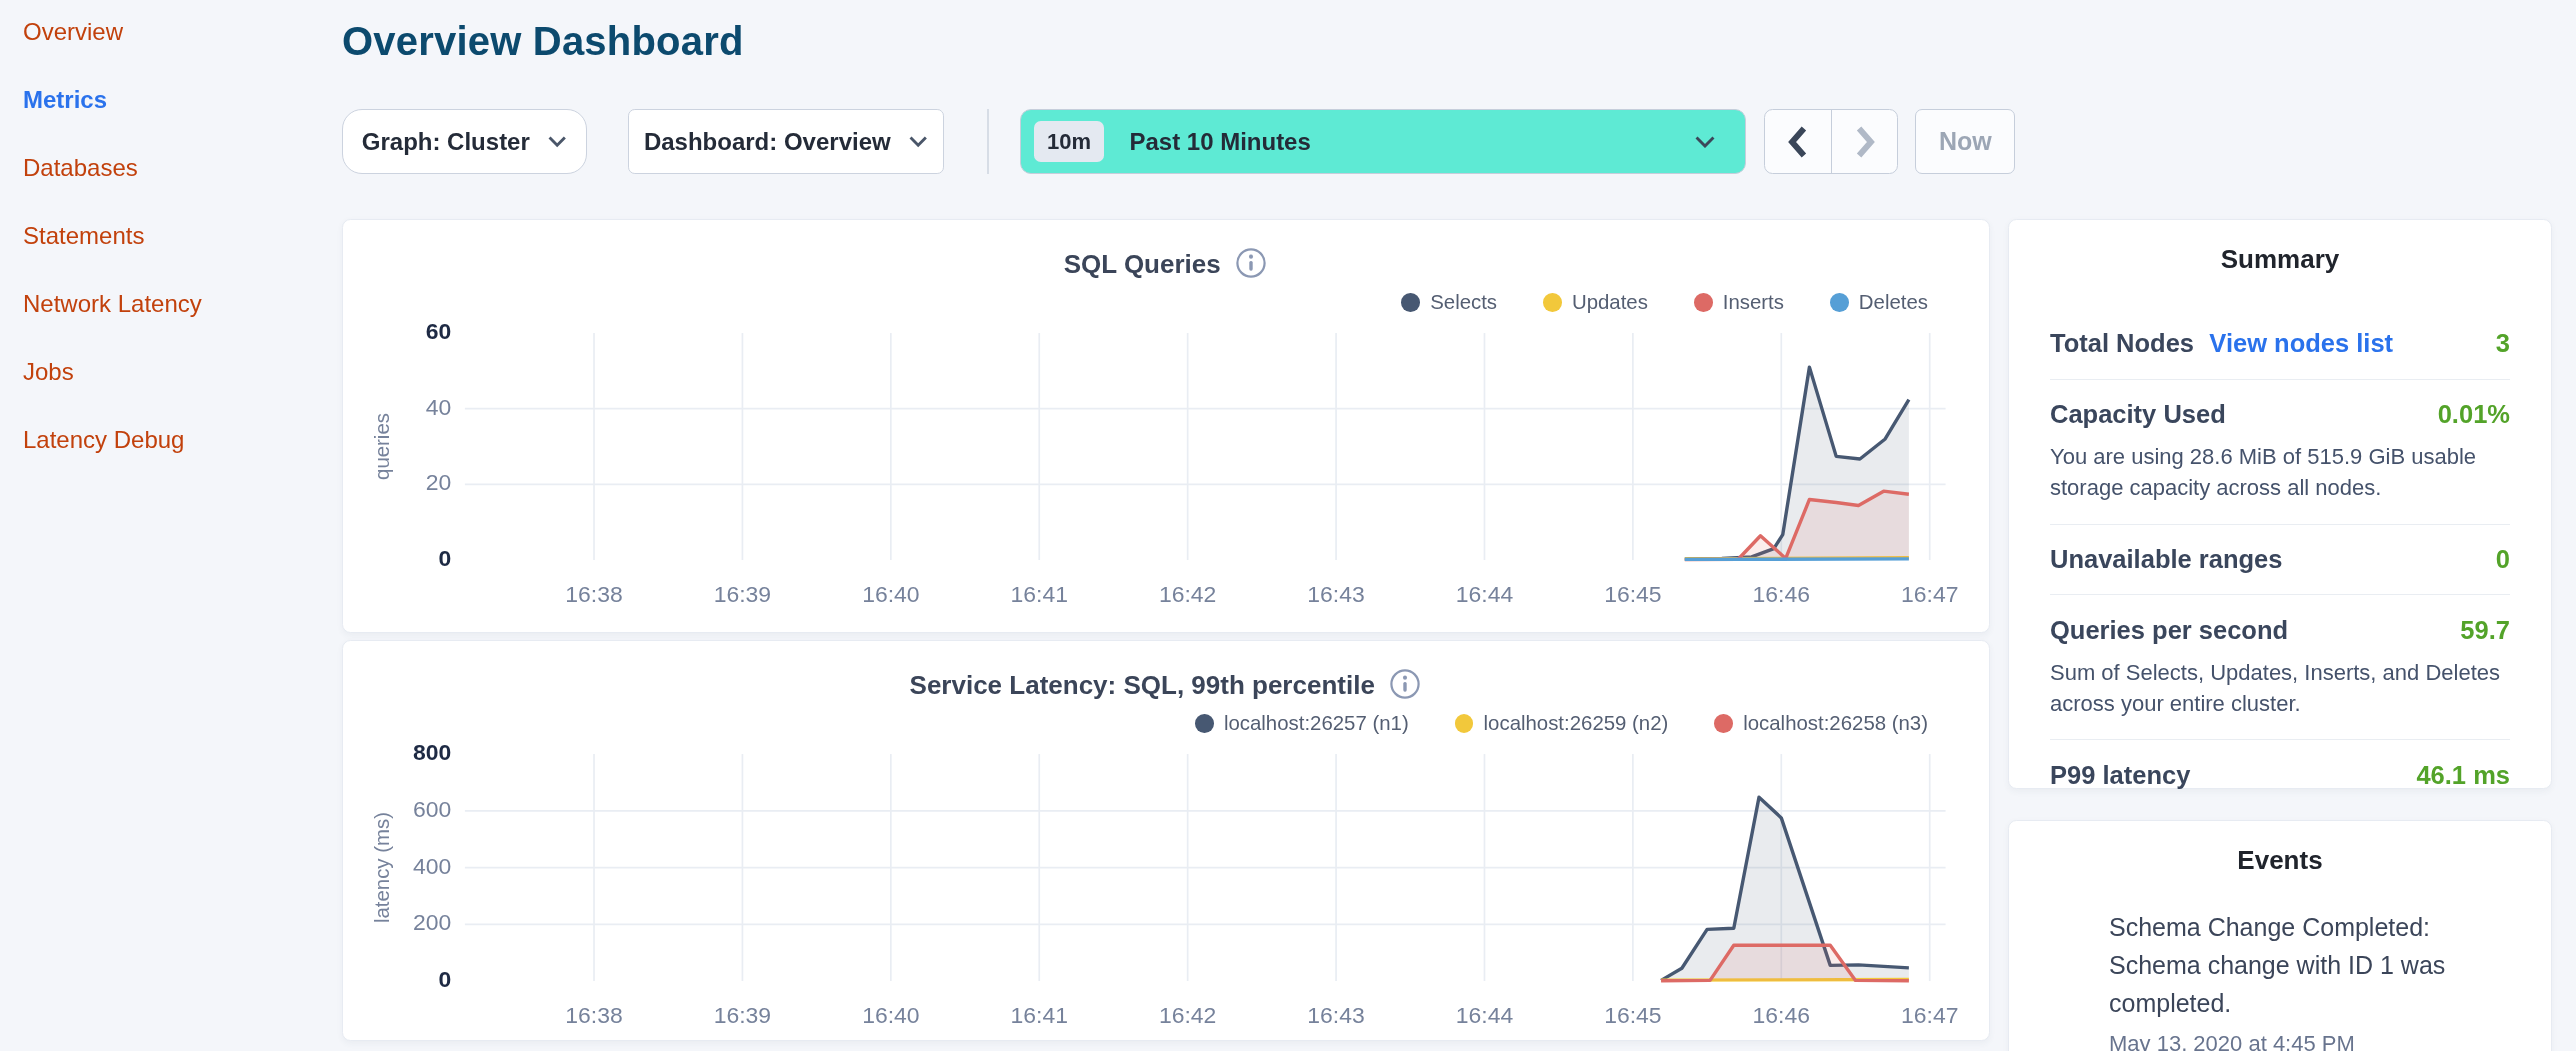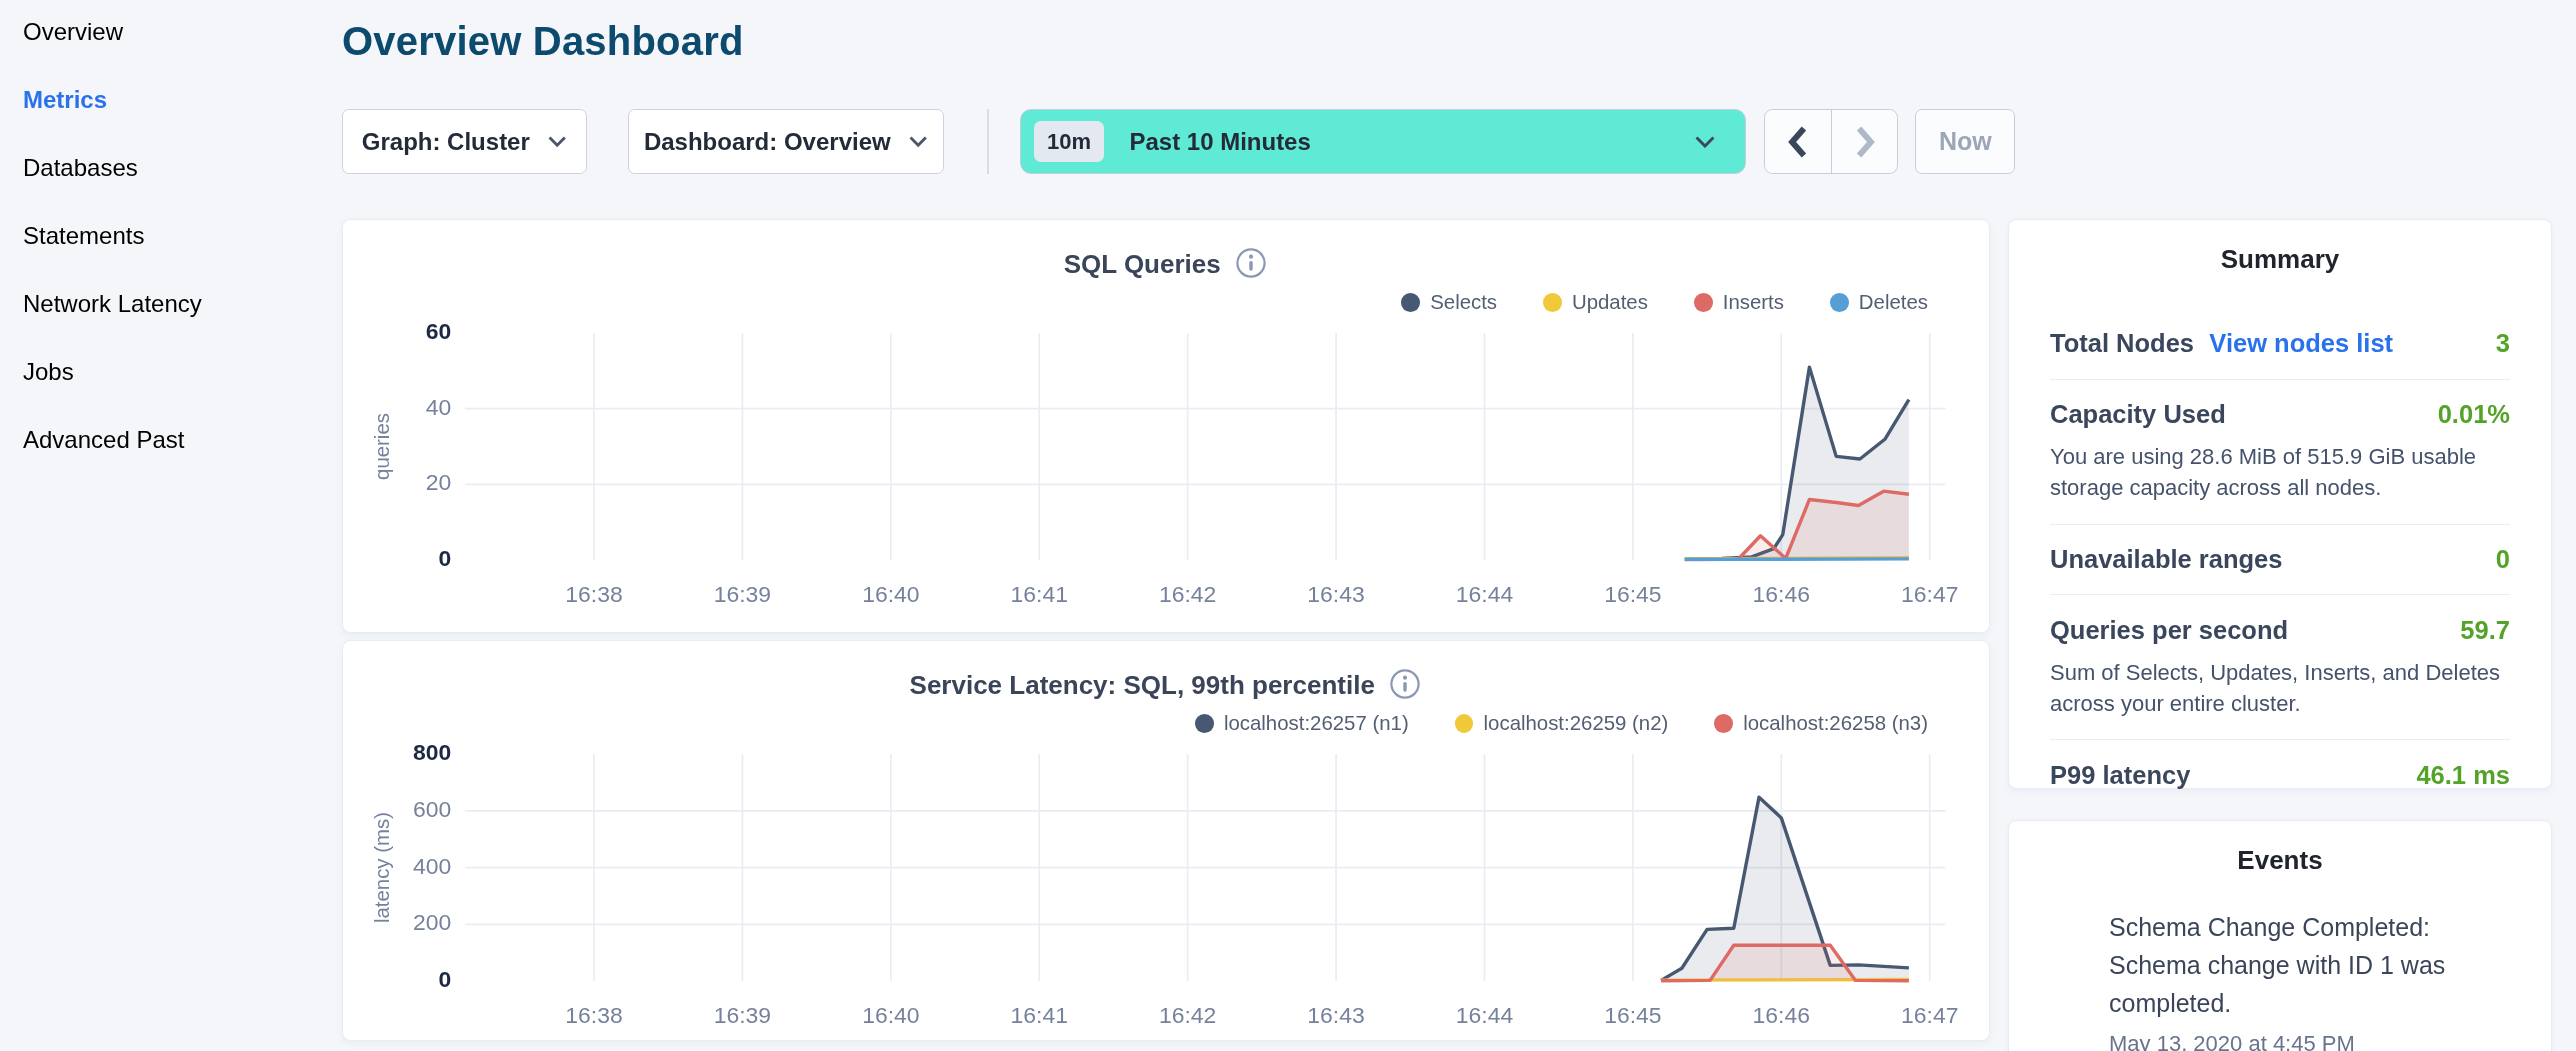--- a/index.html
+++ b/index.html
@@ -8,33 +8,33 @@
     background:#f4f6fa;
     font-family:"Liberation Sans","DejaVu Sans",sans-serif;
     color:#3a465c;
     position:relative;
   }
 
   
   .sidebar { position:absolute; left:0; top:0; width:342px; height:100%; padding-top:12px; }
   .side-item {
     display:flex; align-items:center; height:39px; margin:0 0 29px 23px;
-    font-size:24px; color:#000000; cursor:pointer; text-decoration:none;
+    font-size:24px; color:#c2410c; cursor:pointer; text-decoration:none;
   }
   .side-item.active { color:#2a72ec; font-weight:700; }
 
   
   .page-title { position:absolute; left:342px; top:18.7px; font-size:40px; font-weight:600; color:#0c4a6e; letter-spacing:0.2px; }
   .toolbar { position:absolute; left:342px; top:109px; height:65px; display:flex; align-items:stretch; }
   .dd {
     background:#fff; border:1.7px solid #ccd3df; border-radius:6.8px;
     display:flex; align-items:center; justify-content:center; gap:17px;
     font-size:24px; font-weight:700; color:#242b38; cursor:pointer;
   }
-  .dd-graph { width:245px; margin-right:41px; }
+  .dd-graph { width:245px; margin-right:41px;border-radius:20px; }
   .dd-dash  { width:316px; }
   .tb-divider { width:1.7px; background:#d7dde6; margin:0 31px 0 43px; }
   .time-picker {
     width:726px; background:#5eead4; border:1.7px solid #c6cedb; border-radius:11px;
     display:flex; align-items:center; cursor:pointer;
   }
   .time-badge {
     margin-left:13.6px; padding:7.7px 12.8px; background:#e4e9f1; border-radius:6.8px;
     font-size:22px; font-weight:700; color:#242b38;
   }
@@ -102,21 +102,21 @@
 </head>
 <body>
 
 <nav class="sidebar">
   <a class="side-item">Overview</a>
   <a class="side-item active">Metrics</a>
   <a class="side-item">Databases</a>
   <a class="side-item">Statements</a>
   <a class="side-item">Network Latency</a>
   <a class="side-item">Jobs</a>
-  <a class="side-item">Advanced Past</a>
+  <a class="side-item">Latency Debug</a>
 </nav>
 
 <h1 class="page-title">Overview Dashboard</h1>
 
 <div class="toolbar">
   <div class="dd dd-graph">
     <span>Graph: Cluster</span>
     <span class="icon">
       <svg width="20.4" height="12.8" viewBox="0 0 24 15">
           <polyline points="3,3 12,12 21,3" fill="none" stroke="#4a5669" stroke-width="3.4"></polyline>

